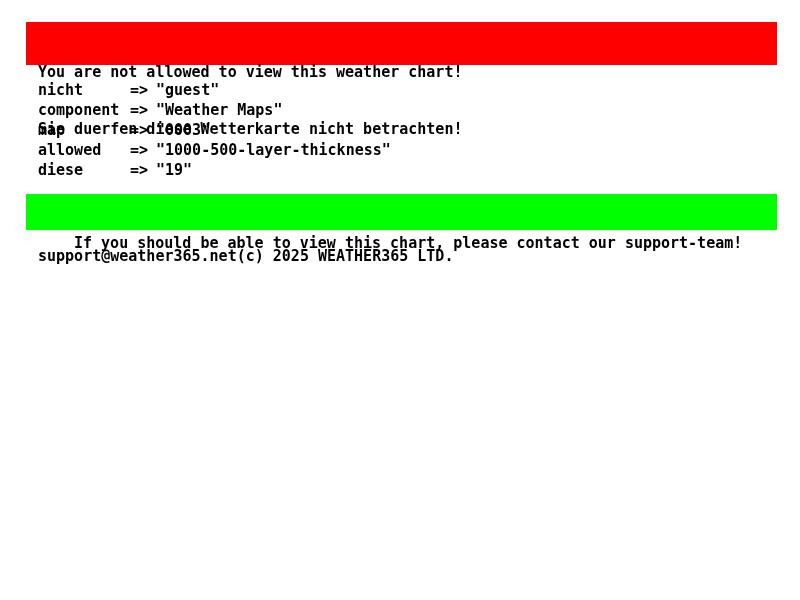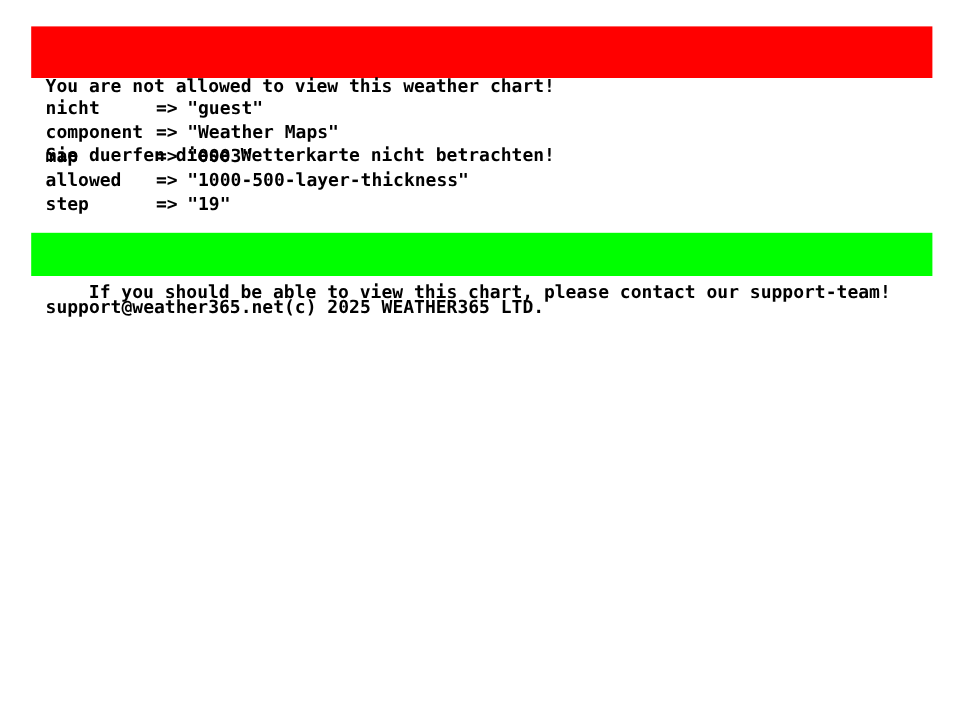--- a/index.html
+++ b/index.html
@@ -70,21 +70,21 @@
     <span>map</span>
     <span>=&gt;</span>
     <span>"0003"</span>
   </div>
   <div class="detail-row">
     <span>allowed</span>
     <span>=&gt;</span>
     <span>"1000-500-layer-thickness"</span>
   </div>
   <div class="detail-row">
-    <span>step</span>
+    <span>diese</span>
     <span>=&gt;</span>
     <span>"19"</span>
   </div>
 </div>
 
 <div class="banner banner-support" style="background: rgb(0, 255, 0);">
   <div>If you should be able to view this chart, please contact our support-team!</div>
 </div>
 
 <div class="footer">

